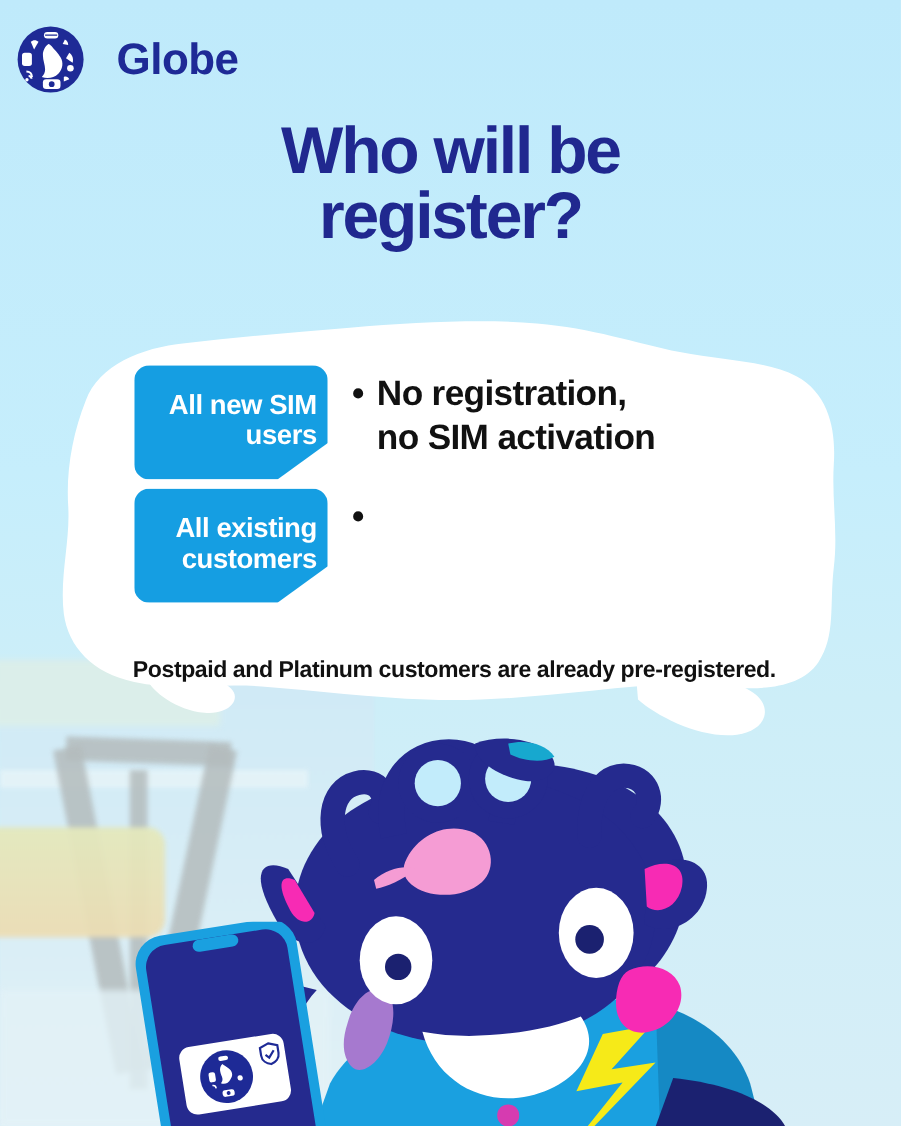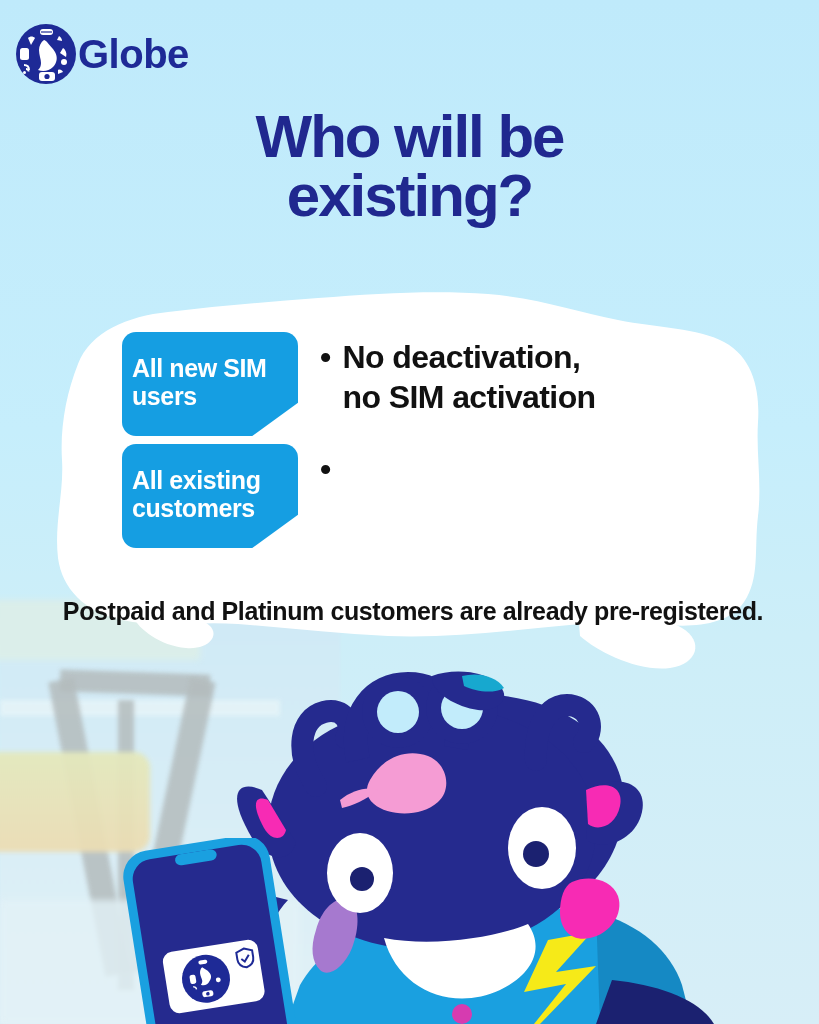--- a/index.html
+++ b/index.html
@@ -84,21 +84,21 @@
     opacity: .8;
   }
 
   
   .logo-row {
     position: absolute;
     left: 14px;
     top: 22px;
     display: flex;
     align-items: center;
-    gap: 0;
+    gap: 28px;
   }
   .logo-mark { width: 64px; height: 64px; display: block; }
   .logo-word {
     font-family: "Liberation Sans", sans-serif;
     font-size: 40px;
     font-weight: 700;
     color: #1e2a96;
     letter-spacing: -0.5px;
     line-height: 1;
   }
@@ -158,21 +158,21 @@
     box-sizing: border-box;
     padding: 10px 10px 14px 10px;
     display: flex;
     align-items: center;
     justify-content: center;
     color: #ffffff;
     font-family: "Liberation Sans", sans-serif;
     font-weight: 700;
     font-size: 25px;
     line-height: 1.12;
-    text-align: left;
+    text-align: right;
     letter-spacing: -0.4px;
     background: #159ee2;
     border-radius: 14px;
     -webkit-clip-path: polygon(0% 0%, 100% 0%, 100% 68%, 74% 100%, 0% 100%);
     clip-path: polygon(0% 0%, 100% 0%, 100% 68%, 74% 100%, 0% 100%);
   }
   .sim-badge .blabel { position: relative; z-index: 2; display: block; }
 
   .bullet {
     flex: 1;
@@ -195,21 +195,21 @@
 
   .footnote {
     position: absolute;
     left: 0;
     top: 325px;
     width: 790px;
     text-align: center;
     color: #111111;
     font-family: "Liberation Sans", sans-serif;
     font-weight: 700;
-    font-size: 25px;
+    font-size: 21px;
     letter-spacing: -0.4px;
   }
 
   
   .mascot {
     position: absolute;
     left: 0;
     top: 0;
     width: 819px;
     height: 1024px;
@@ -258,21 +258,21 @@
         <path d="M45 14c2 1 3 3 3 5l-5-1z" fill="#ffffff"></path>
         <path d="M44 48c2-1 4 0 5 2l-5 2z" fill="#ffffff"></path>
         <circle cx="50" cy="40" r="3" fill="#ffffff"></circle>
       </svg>
     </span>
     <span class="logo-word">Globe</span>
   </div>
 
   <div class="headline">
     <span class="l1">Who will be</span>
-    <span class="l2">existing?</span>
+    <span class="l2">register?</span>
   </div>
 
   <div class="bubble-wrap">
     <svg class="bubble-svg" viewBox="0 0 790 420" aria-hidden="true">
       <path fill="#ffffff" d="
         M60,92
         C72,60 110,44 150,40
         C200,34 250,30 300,26
         C360,21 420,18 470,22
         C520,26 560,40 600,48
@@ -297,21 +297,21 @@
   <div class="bubble-content">
     <div class="rows">
 
       <div class="row">
         <div class="sim-badge">
           <span class="blabel">All new
 SIM users</span>
         </div>
         <div class="bullet">
           <span class="dot">•</span>
-          <span class="btext">No deactivation,
+          <span class="btext">No registration,
 no SIM activation</span>
         </div>
       </div>
 
       <div class="row">
         <div class="sim-badge">
           <span class="blabel">All existing
 customers</span>
         </div>
         <div class="bullet">

